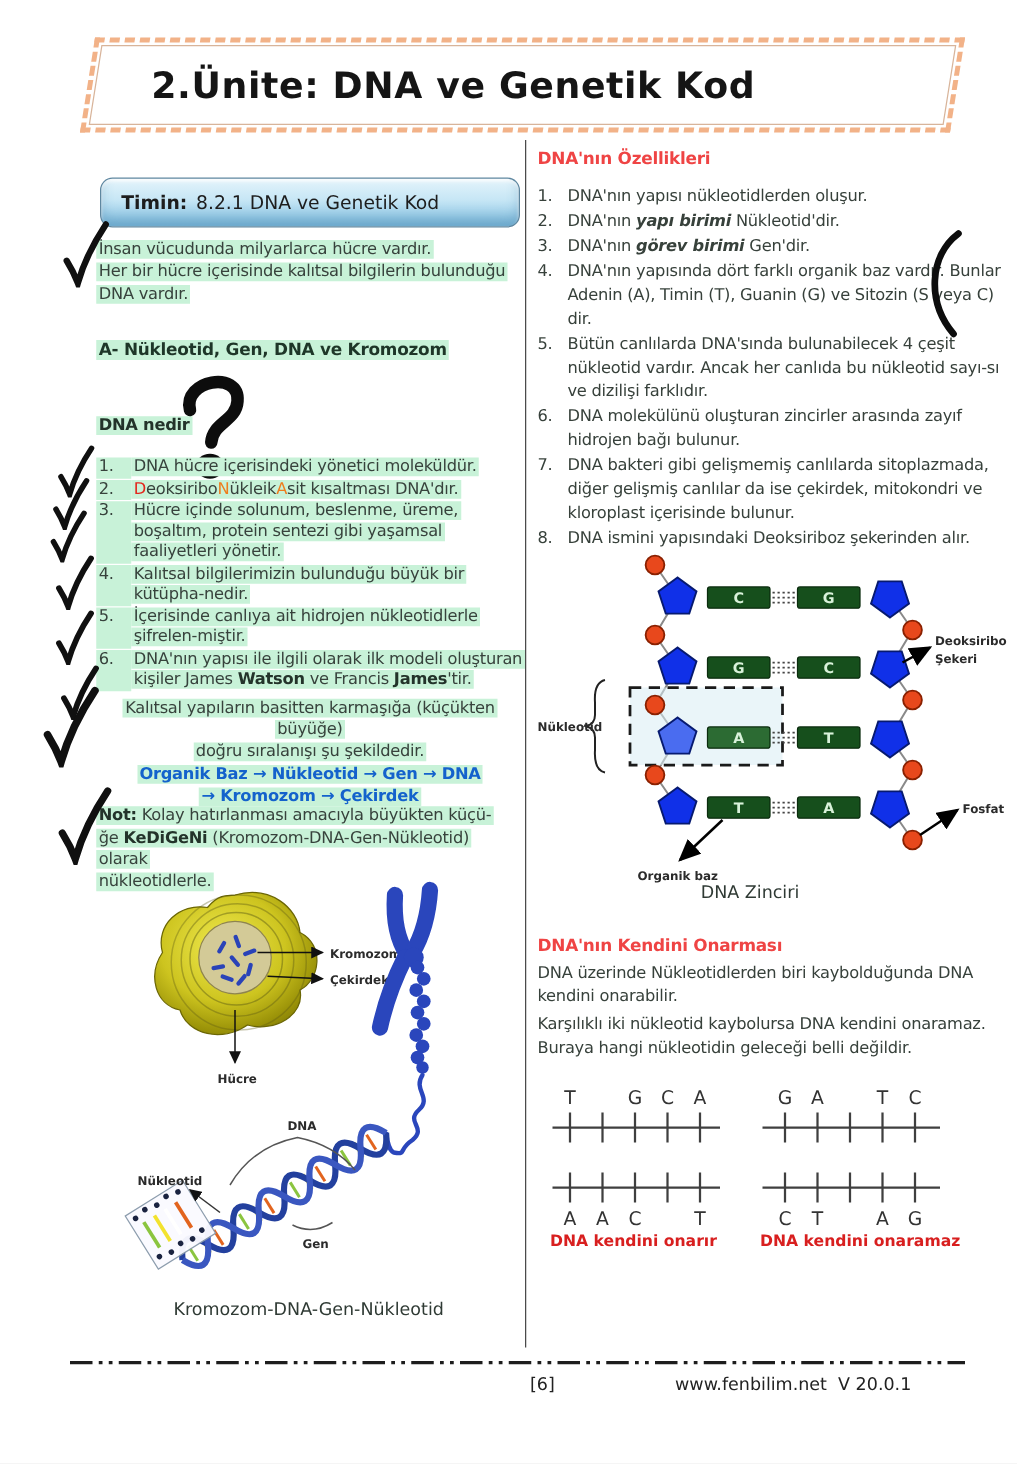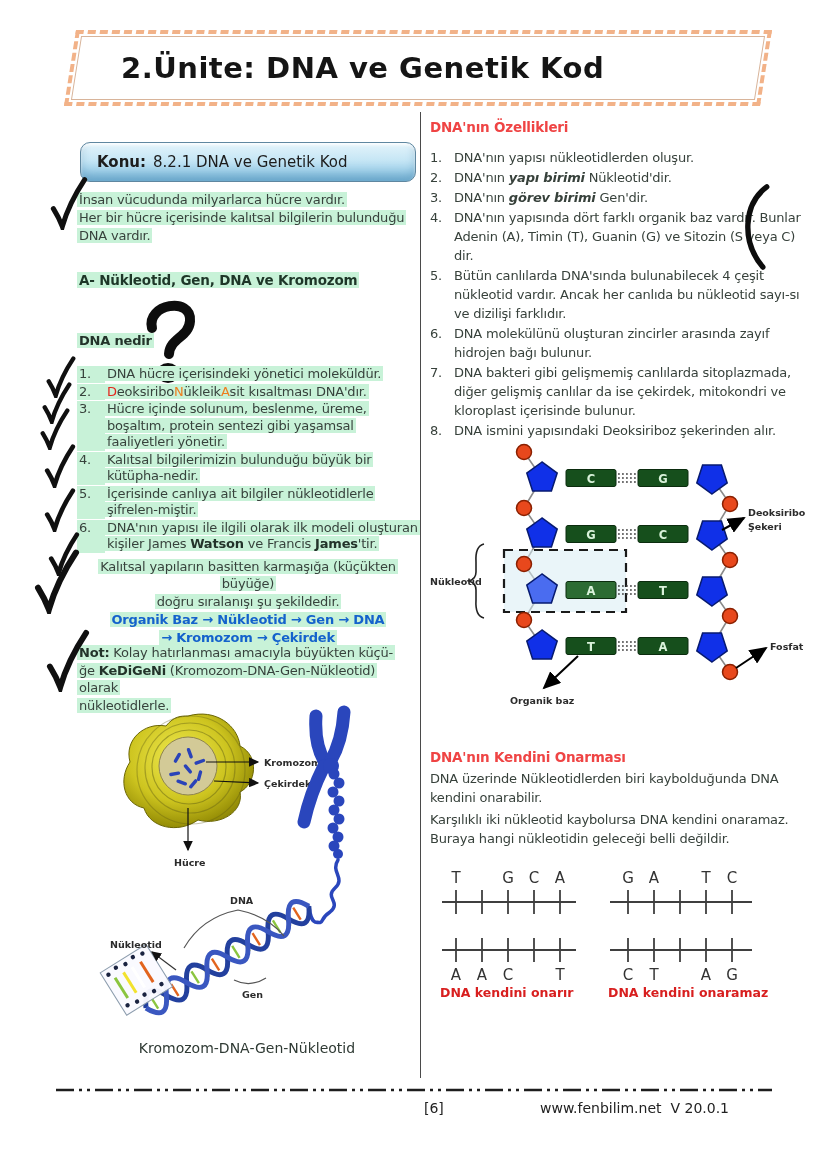--- a/index.html
+++ b/index.html
@@ -46,21 +46,21 @@
 
   <div class="banner">
     <div class="banner-inner">
       <div class="banner-title">2.Ünite: DNA ve Genetik Kod</div>
     </div>
   </div>
 
   <div class="divider"></div>
 
   <div class="konu-box">
-    <b>Konu:</b>
+    <b>Timin:</b>
     <span>8.2.1 DNA ve Genetik Kod</span>
   </div>
 
   <div class="abs col-l" style="left:77px;top:191px;">
     <div class="line"><span class="hl">İnsan vücudunda milyarlarca hücre vardır.</span></div>
     <div class="line"><span class="hl">Her bir hücre içerisinde kalıtsal bilgilerin bulunduğu</span></div>
     <div class="line"><span class="hl">DNA vardır.</span></div>
   </div>
 
   <div class="abs col-l" style="left:77px;top:272px;">
@@ -87,21 +87,21 @@
     <li>
       <span class="num hl">3.</span>
       <span><span class="hl">Hücre içinde solunum, beslenme, üreme, boşaltım, protein sentezi gibi yaşamsal faaliyetleri yönetir.</span></span>
     </li>
     <li>
       <span class="num hl">4.</span>
       <span><span class="hl">Kalıtsal bilgilerimizin bulunduğu büyük bir kütüpha-nedir.</span></span>
     </li>
     <li>
       <span class="num hl">5.</span>
-      <span><span class="hl">İçerisinde canlıya ait bilgiler nükleotidlerle şifrelen-miştir.</span></span>
+      <span><span class="hl">İçerisinde canlıya ait hidrojen nükleotidlerle şifrelen-miştir.</span></span>
     </li>
     <li>
       <span class="num hl">6.</span>
       <span><span class="hl"><span>DNA'nın yapısı ile ilgili olarak ilk modeli oluşturan kişiler James </span><span class="bold">Watson</span><span> ve Francis </span><span class="bold">James</span><span>'tir.</span></span></span>
     </li>
   </ol>
 
   <div class="abs col-l" style="left:77px;top:558px;text-align:center;">
     <div class="line"><span class="hl">Kalıtsal yapıların basitten karmaşığa (küçükten büyüğe)</span></div>
     <div class="line"><span class="hl">doğru sıralanışı şu şekildedir.</span></div>
@@ -368,20 +368,21 @@
     </g>
 
     <line x1="294" y1="88" x2="316" y2="76" stroke="#000" stroke-width="2" marker-end="url(#arD)"></line>
     <text x="320" y="74" font-size="9.5" font-weight="bold" fill="#2b2b2b">Deoksiribo</text>
     <text x="320" y="88" font-size="9.5" font-weight="bold" fill="#2b2b2b">Şekeri</text>
     <line x1="308" y1="226" x2="338" y2="206" stroke="#000" stroke-width="2" marker-end="url(#arD)"></line>
     <text x="342" y="208" font-size="9.5" font-weight="bold" fill="#2b2b2b">Fosfat</text>
     <line x1="150" y1="214" x2="116" y2="246" stroke="#000" stroke-width="2" marker-end="url(#arD)"></line>
     <text x="82" y="262" font-size="9.5" font-weight="bold" fill="#2b2b2b">Organik baz</text>
   </svg>
+  <div class="abs cap" style="left:430px;top:706px;width:340px;">DNA Zinciri</div>
 
   <div class="abs col-r r-head" style="left:430px;top:748px;">DNA'nın Kendini Onarması</div>
   <div class="abs col-r" style="left:430px;top:810px;">Karşılıklı iki nükleotid kaybolursa DNA kendini onaramaz. Buraya hangi nükleotidin geleceği belli değildir.</div>
   <div class="abs col-r" style="left:430px;top:769px;">DNA üzerinde Nükleotidlerden biri kaybolduğunda DNA kendini onarabilir.</div>
 
   <svg class="abs" style="left:432px;top:866px;" width="390" height="134" viewBox="0 0 390 134">
     <g transform="translate(8,0)">
       <line x1="2" y1="36" x2="136" y2="36" stroke="#3f3f3f" stroke-width="1.8"></line>
       <g stroke="#3f3f3f" stroke-width="1.8">
         <line x1="16" y1="24" x2="16" y2="48"></line>

